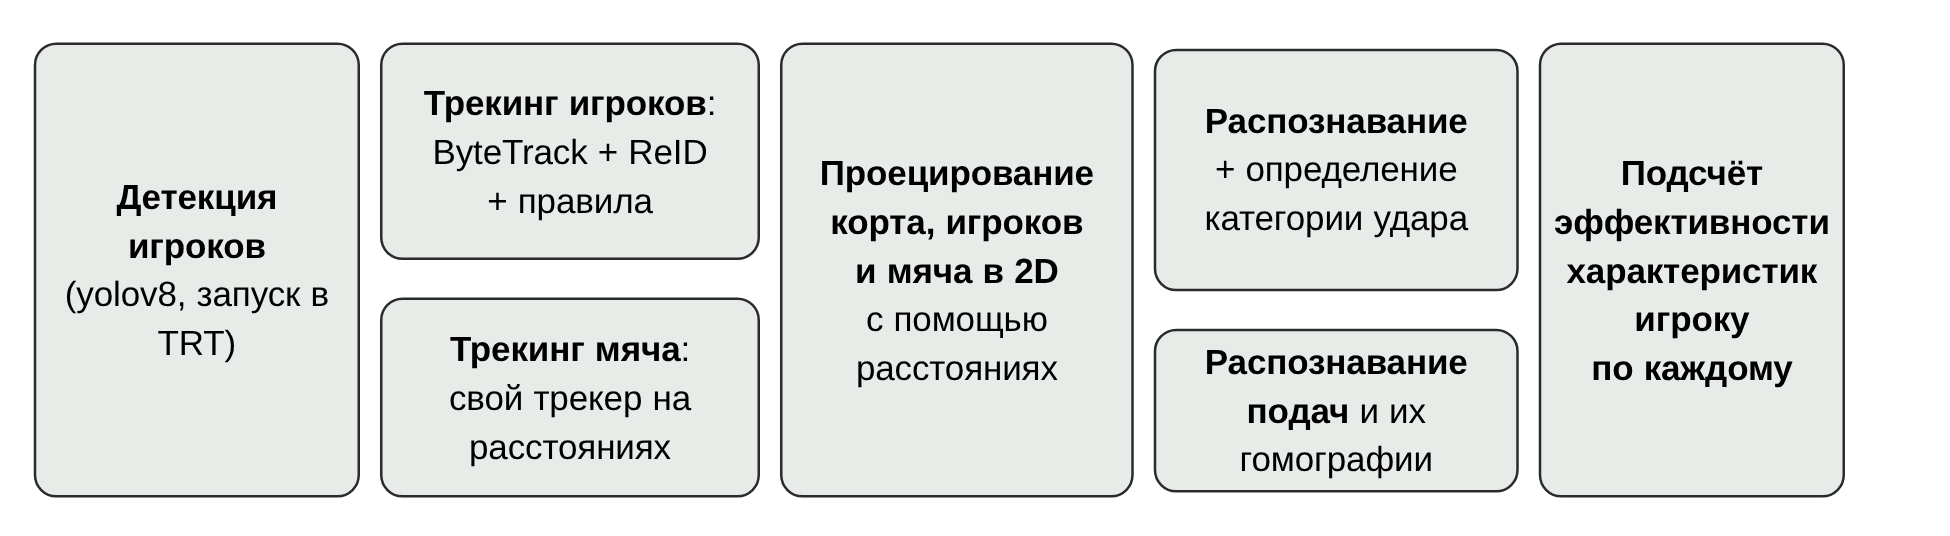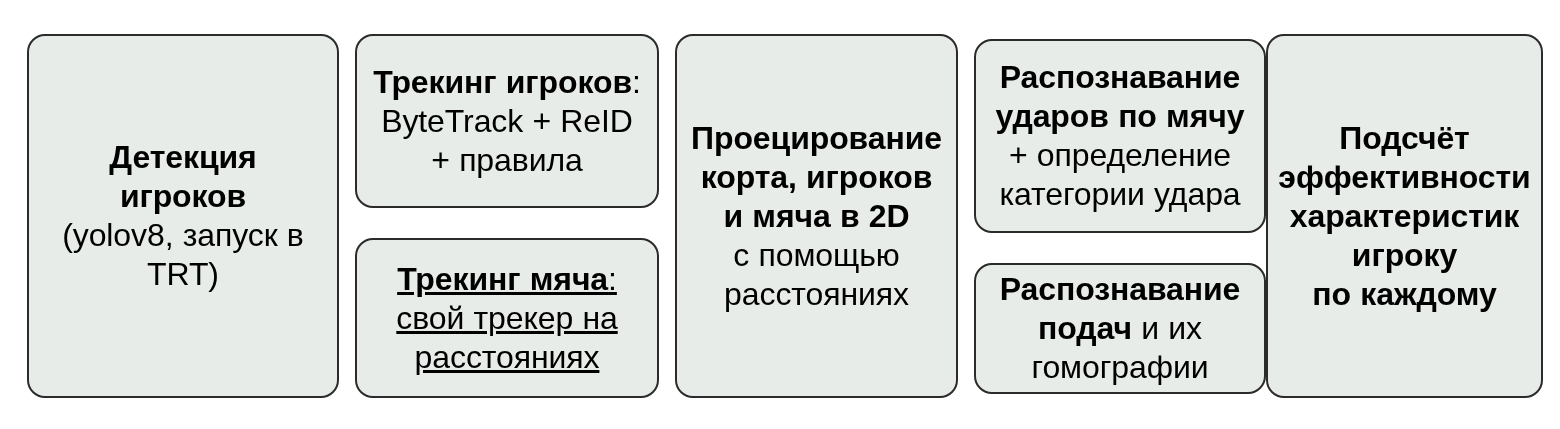--- a/index.html
+++ b/index.html
@@ -32,47 +32,47 @@
     gap: 16px;
   }
 
   .column {
     display: flex;
     flex-direction: column;
     justify-content: flex-start;
     gap: 30px;
   }
 
-  .col-1 { width: 312px; border-radius: 29px; }
+  .col-1 { width: 261px; border-radius: 29px; }
   .col-2 { width: 304px; }
   .col-3 { width: 283px; }
   .col-4 { width: 292px; justify-content: center; }
   .col-5 { width: 245px; align-items: center; }
 
   .stage-box {
     box-sizing: border-box;
     background: #e7ece8;
     border: 2.5px solid #2b2b2b;
     border-radius: 18px;
     display: flex;
     align-items: center;
     justify-content: center;
     padding: 6px 10px;
     text-align: center;
     color: #000000;
   }
 
   .stage-box.full   { flex: 1 1 auto; height: 100%; }
   .stage-box.tall-a { height: 174px; }
-  .stage-box.tall-b { height: 160px; text-decoration: underline; }
+  .stage-box.tall-b { height: 160px; }
   .stage-box.tall-c { height: 194px; }
   .stage-box.tall-d { height: 131px; }
 
   .box-text {
-    font-size: 32px;
+    font-size: 28px;
     line-height: 39px;
     letter-spacing: -0.1px;
     font-weight: 400;
     word-spacing: 0.5px;
   }
 
   .box-text b,
   .box-text .b {
     font-weight: 700;
   }
@@ -126,21 +126,20 @@
           <div class="nowrap"><span class="n">с помощью</span></div>
           <div class="nowrap"><span class="n">расстояниях</span></div>
         </div>
       </div>
     </div>
 
     <div class="column col-4">
       <div class="stage-box tall-c">
         <div class="box-text">
           <div class="nowrap"><span class="b">Распознавание</span></div>
-          <div class="nowrap"><span class="b">ударов по мячу</span></div>
           <div class="nowrap"><span class="n">+ определение</span></div>
           <div class="nowrap"><span class="n">категории удара</span></div>
         </div>
       </div>
       <div class="stage-box tall-d">
         <div class="box-text">
           <div class="nowrap"><span class="b">Распознавание</span></div>
           <div class="nowrap"><span class="b">подач</span><span class="n"> и их</span></div>
           <div class="nowrap"><span class="n">гомографии</span></div>
         </div>

